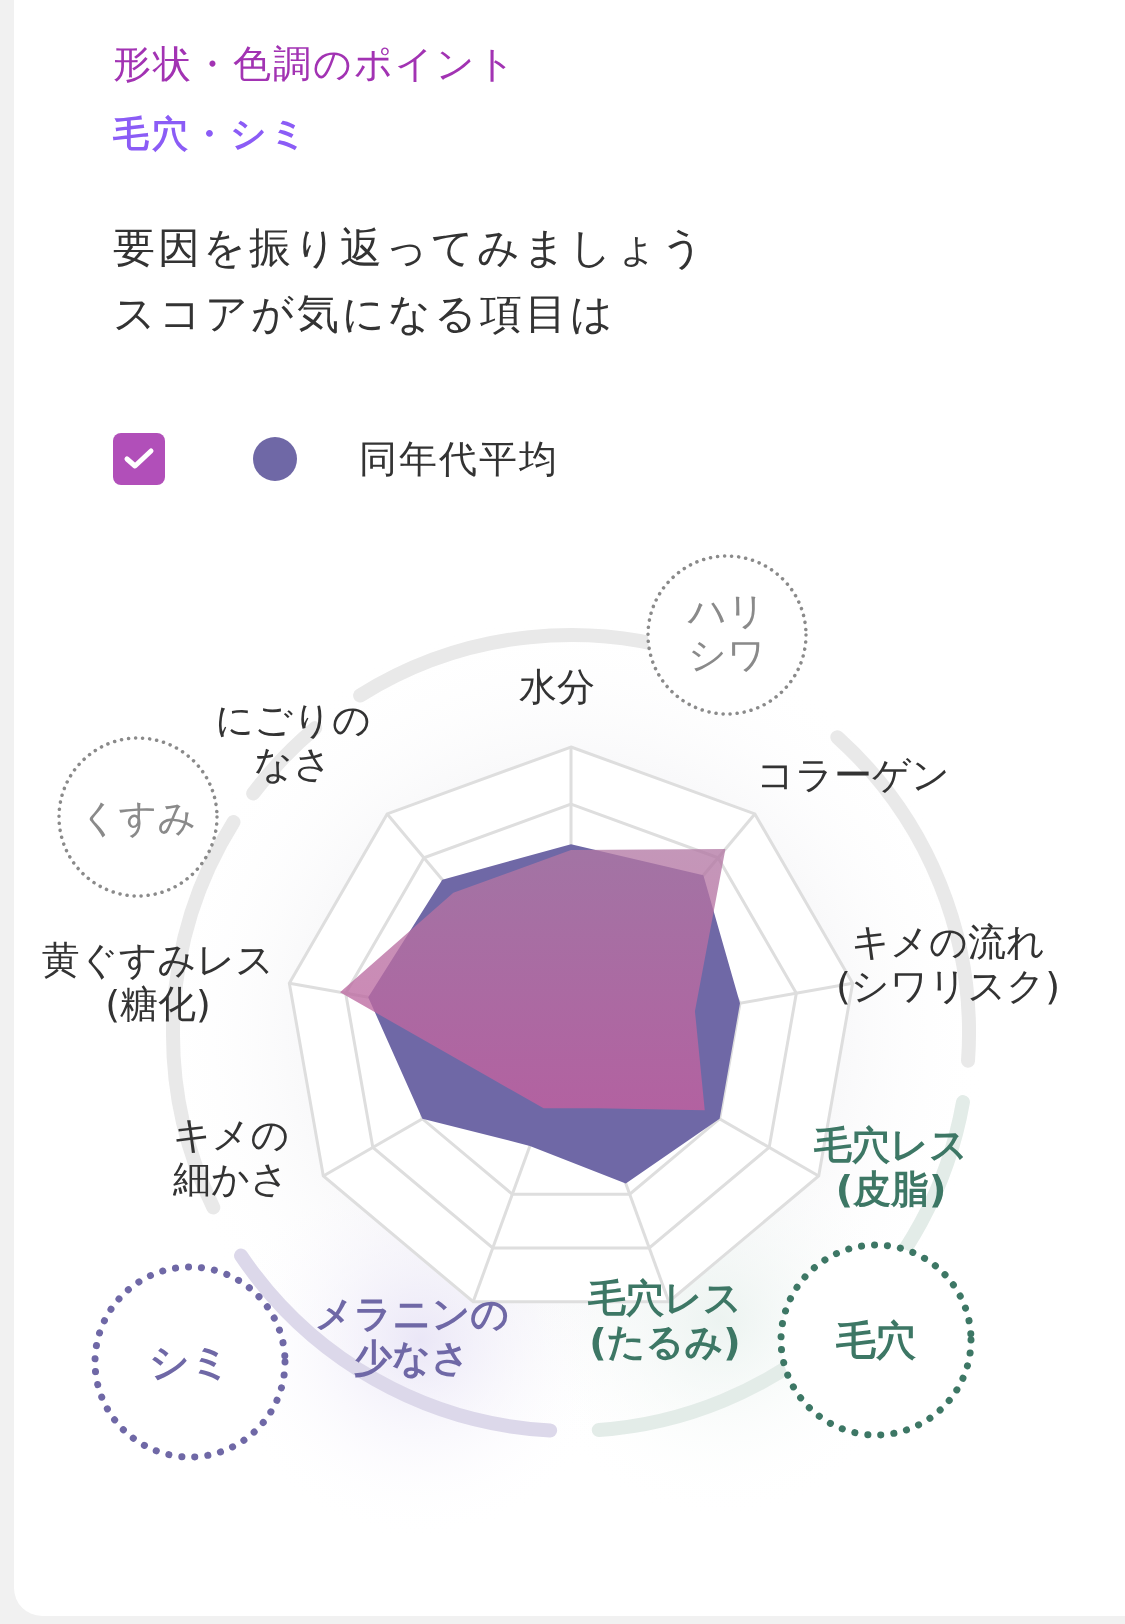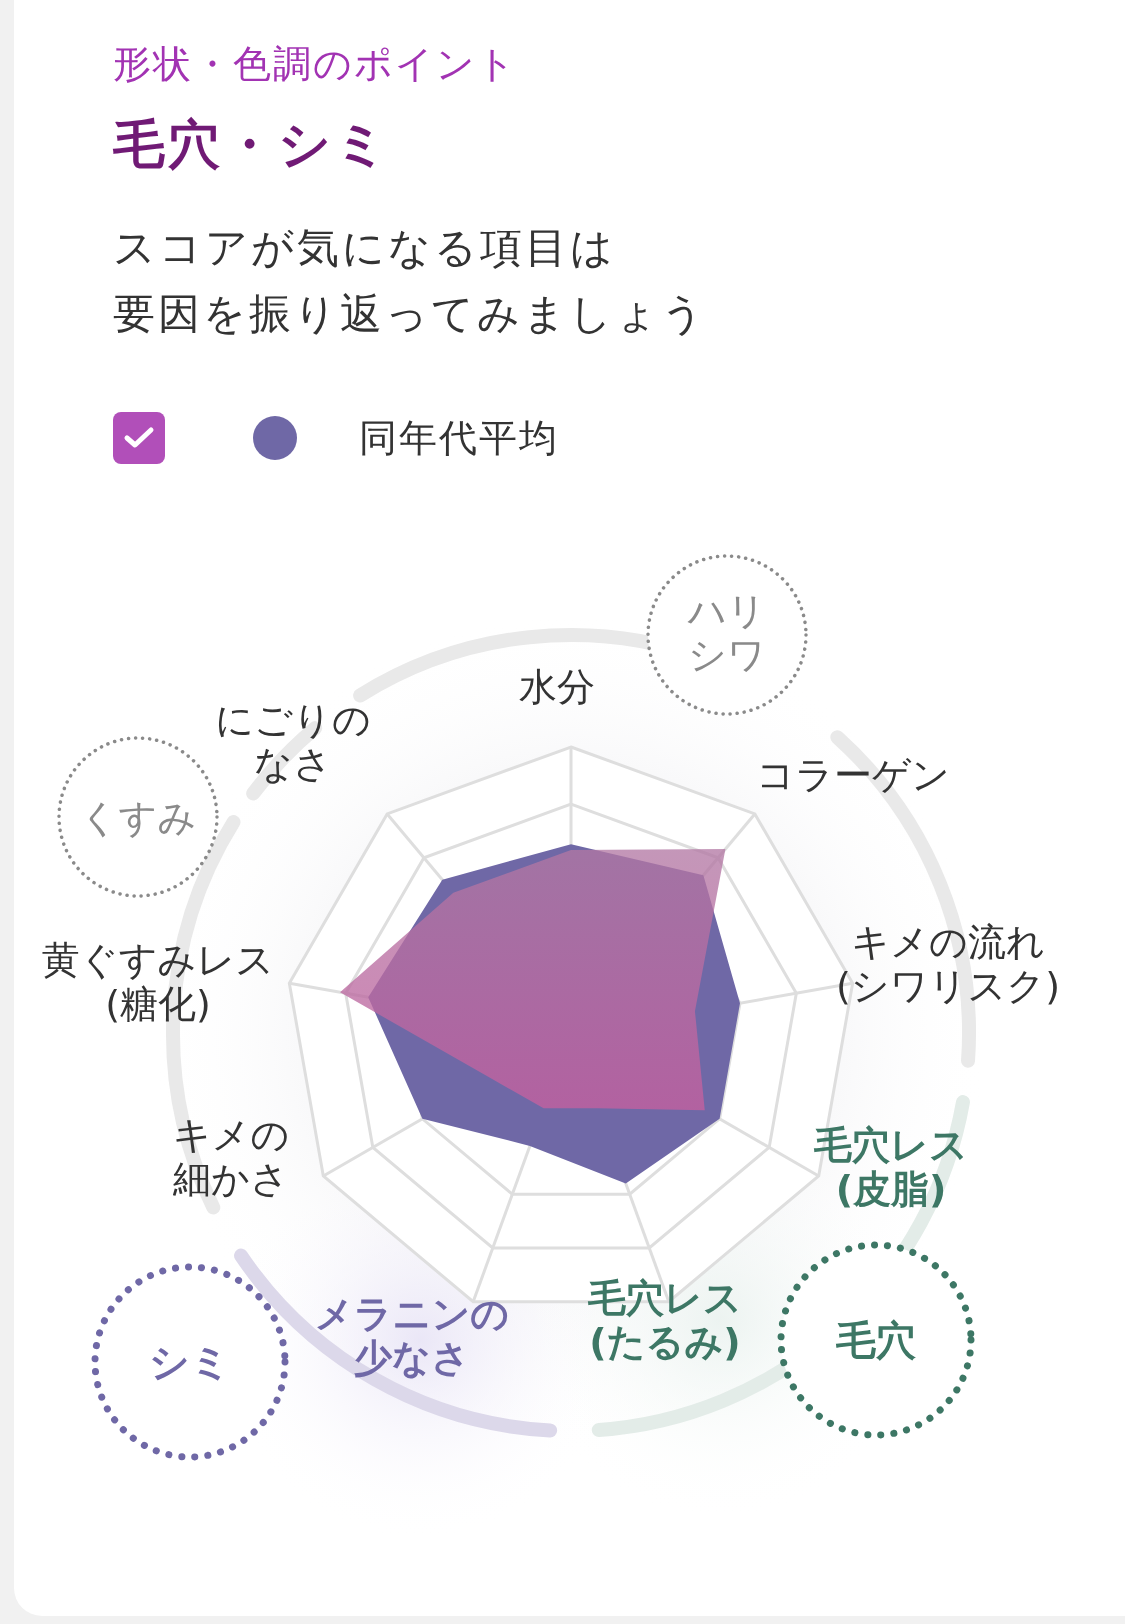--- a/index.html
+++ b/index.html
@@ -11,48 +11,48 @@
   }
   .card {
     position:absolute; left:14px; top:0; width:1111px; height:1616px;
     background:#ffffff; border-bottom-left-radius:28px;
   }
   .subtitle {
     position:absolute; left:113px; top:39px; font-size:38px; color:#a233b3;
     letter-spacing:2px; white-space:nowrap;
   }
   .title {
-    position:absolute; left:113px; top:110px; font-size:52px; font-weight:bold; color:#701a75;
+    position:absolute; left:113px; top:110px; font-size:36px; font-weight:bold; color:#8b5cf6;
     letter-spacing:3px; white-space:nowrap;
   }
   .desc {
     position:absolute; left:113px; top:215px; font-size:42px; color:#333333; line-height:66px;
     letter-spacing:3px;
   }
   .desc span { display:block; white-space:nowrap; }
-  .legend { position:absolute; left:113px; top:412px; height:52px; display:flex; align-items:center;gap:48px; }
+  .legend { position:absolute; left:113px; top:433px; height:52px; display:flex; align-items:center;gap:48px; }
   .checkbox {
     width:52px; height:52px; border-radius:8px; background:#b14fb9;
     display:flex; align-items:center; justify-content:center; cursor:pointer;
   }
   .legend-dot { width:44px; height:44px; border-radius:50%; background:#6f68a6; margin-left:40px; }
   .legend-label { margin-left:14px; font-size:38px; color:#333; letter-spacing:2px; white-space:nowrap; }
   svg.chart { position:absolute; left:0; top:0; }
   .lbl { font-family:"DejaVu Sans","Liberation Sans",sans-serif; }
 </style>
 </head>
 <body>
 
 <div class="card"></div>
 
 <div class="subtitle">形状・色調のポイント</div>
 <div class="title">毛穴・シミ</div>
 <div class="desc">
+  <span>要因を振り返ってみましょう</span>
   <span>スコアが気になる項目は</span>
-  <span>要因を振り返ってみましょう</span>
 </div>
 
 <div class="legend">
   <div class="checkbox">
     <svg width="34" height="26" viewBox="0 0 34 26">
       <path d="M5 13 L13 20 L29 5" fill="none" stroke="#ffffff" stroke-width="5" stroke-linecap="round" stroke-linejoin="round"></path>
     </svg>
   </div>
   <div class="legend-dot"></div>
   <div class="legend-label">同年代平均</div>

